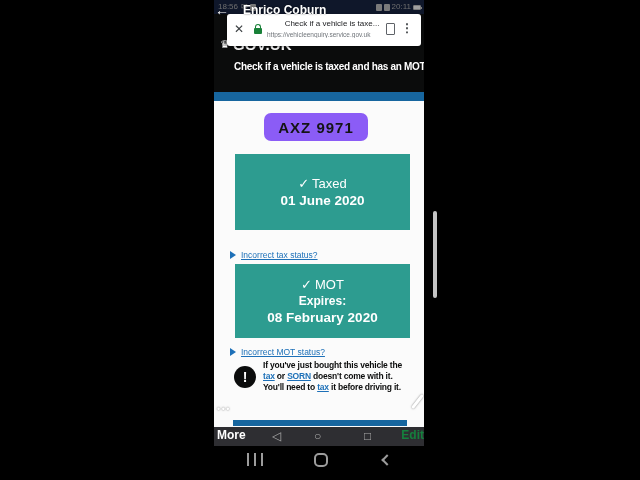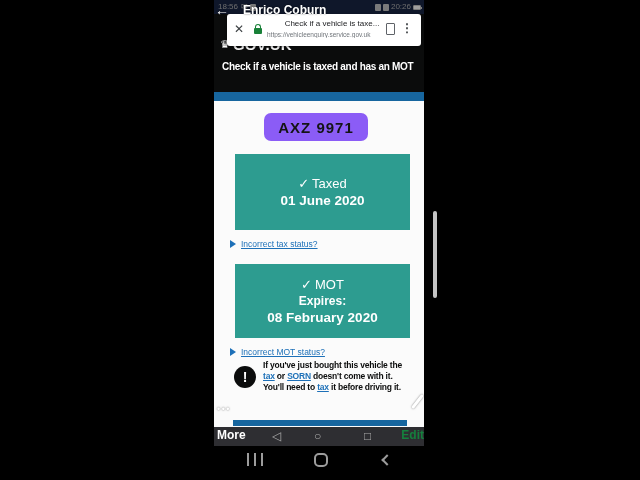--- a/index.html
+++ b/index.html
@@ -16,38 +16,38 @@
   .sb-env{font-size:8px;line-height:8px;color:#7a7a7a;}
   .sb-right{position:absolute;right:3px;top:0;display:flex;gap:2px;align-items:center;height:14px;}
   .sb-rtime{font-size:8px;color:#6f6f6f;}
   .battery{width:8px;height:5px;border:1px solid #7a7a7a;border-radius:1px;position:relative;background:#9f9f9f;}
   .battery:after{content:"";position:absolute;right:-2px;top:1px;width:1.5px;height:2px;background:#7a7a7a;}
 
   .govuk-header{position:absolute;left:0;top:14px;width:210px;height:78px;background:#0b0c0c;z-index:1;}
   .logo-row{position:absolute;left:6px;top:22px;display:flex;align-items:center;gap:3px;color:#fff;}
   .crown{font-size:11px;line-height:11px;color:#fff;}
   .site-name{font-size:15px;font-weight:bold;letter-spacing:.2px;}
-  .page-heading{position:absolute;left:8px;top:46px;width:197px;margin:0;color:#fff;font-size:10px;font-weight:bold;line-height:13px;letter-spacing:-.3px;}
+  .page-heading{position:absolute;left:20px;top:46px;width:197px;margin:0;color:#fff;font-size:10px;font-weight:bold;line-height:13px;letter-spacing:-.3px;}
 
   .blue-bar{position:absolute;left:0;top:92px;width:210px;height:9px;background:#17669f;z-index:1;}
 
   .plate{position:absolute;left:50px;top:113px;width:104px;height:28px;background:#8b5cf6;border-radius:7px;
          display:flex;align-items:center;justify-content:center;color:#141414;font-weight:bold;font-size:15px;letter-spacing:1px;}
 
   .status-box{position:absolute;left:21px;width:175px;background:#2d9c90;color:#fff;text-align:center;
               display:flex;flex-direction:column;justify-content:center;gap:2px;}
   .box-tax{top:154px;height:76px;}
   .box-mot{top:264px;height:74px;}
   .box-title{font-size:13px;font-weight:normal;}
   .box-check{margin-right:3px;}
   .box-label{font-size:12px;font-weight:bold;}
   .box-date{font-size:13.5px;font-weight:bold;}
 
   .details{position:absolute;left:16px;display:flex;align-items:center;gap:5px;}
-  .details-tax{top:239px;}
+  .details-tax{top:250px;}
   .details-mot{top:347px;justify-content:center;}
   .tri{width:0;height:0;border-left:6px solid #1d70b8;border-top:4px solid transparent;border-bottom:4px solid transparent;}
   .details a{color:#1d70b8;font-size:8.5px;text-decoration:underline;}
 
   .warning{position:absolute;left:20px;top:360px;width:180px;display:flex;align-items:center;gap:7px;}
   .warn-icon{flex:0 0 auto;width:22px;height:22px;border-radius:50%;background:#0b0c0c;color:#fff;
              display:flex;align-items:center;justify-content:center;font-weight:bold;font-size:14px;}
   .warn-text{margin:0;width:148px;color:#0b0c0c;font-size:8.5px;font-weight:bold;line-height:11px;letter-spacing:-.2px;}
   .warn-text a{color:#1d70b8;text-decoration:underline;font-weight:bold;}
 
@@ -96,21 +96,21 @@
 
     <div class="statusbar">
       <span class="sb-time">18:56</span>
       <span class="sb-left-icons">
         <span class="sb-env">✉</span>
         <span class="sb-mini"></span>
       </span>
       <span class="sb-right">
         <span class="sb-mini"></span>
         <span class="sb-mini"></span>
-        <span class="sb-rtime">20:26</span>
+        <span class="sb-rtime">20:11</span>
         <span class="battery"></span>
       </span>
     </div>
 
     <div class="govuk-header">
       <div class="logo-row">
         <span class="crown">♛</span>
         <span class="site-name">GOV.UK</span>
       </div>
       <h1 class="page-heading">Check if a vehicle is taxed and has an MOT</h1>

